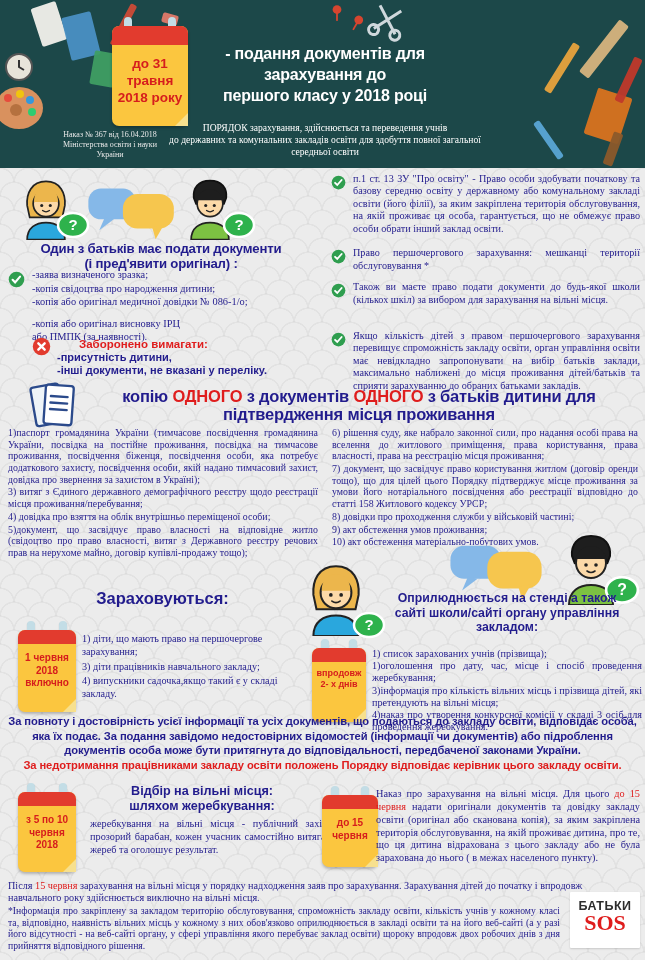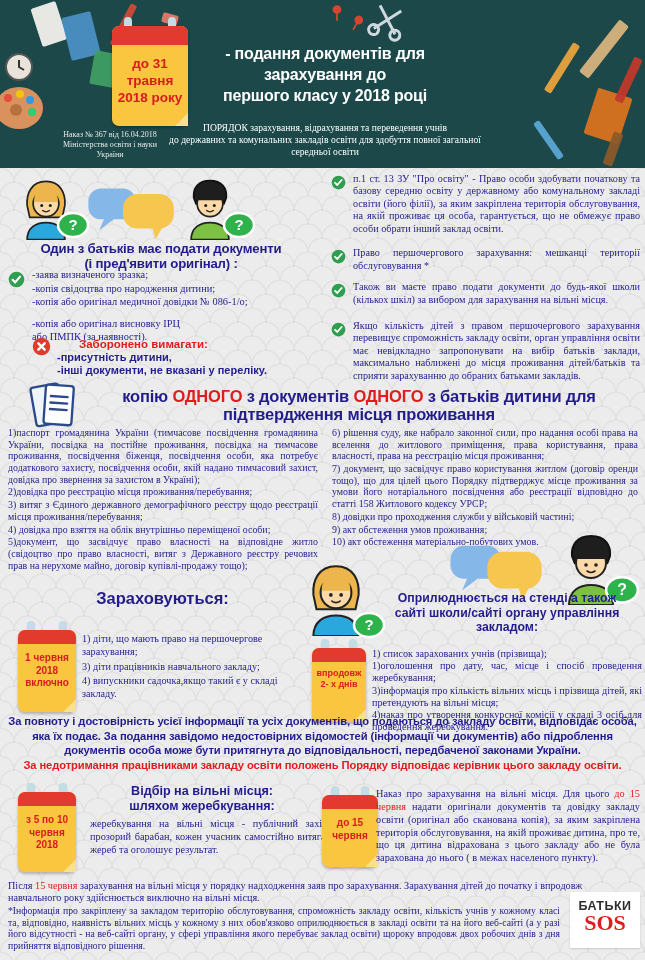--- a/index.html
+++ b/index.html
@@ -143,21 +143,21 @@
       <div class="band"></div>
       <div class="fold"></div>
       <div class="cal-text pre">до 31
 травня
 2018 року</div>
     </div>
 
     <div class="hdr-title pre">-  подання документів для
 зарахування до
 першого класу  у 2018 році</div>
-    <div class="hdr-sub pre">ПОРЯДОК зарахування, відрахування та переведення учнів
+    <div class="hdr-sub pre">ПОРЯДОК зарахування, здійснюється та переведення учнів
 до державних та комунальних закладів освіти для здобуття повної загальної
 середньої освіти</div>
     <div class="hdr-ref pre">Наказ № 367 від 16.04.2018
 Міністерства освіти і науки
 України</div>
   </header>
 
   <div class="abs" style="left:16px;top:176px;">
     <svg viewBox="0 0 70 74" width="60" height="64">
       <path d="M35 6 C18 6 12 20 13 34 l3 14 h38 l3 -14 C58 20 52 6 35 6 Z" fill="#ecb64c" stroke="#222" stroke-width="2"></path>
@@ -255,21 +255,21 @@
     </div>
     <div class="chk-row">
       <span class="ic">
           <svg viewBox="0 0 24 24" width="15" height="15">
             <circle cx="12" cy="12" r="11" fill="#2f9e4f"></circle>
             <path d="M6.5 12.5 l3.5 3.5 l7 -8" stroke="#fff" stroke-width="3" fill="none" stroke-linecap="round"></path>
           </svg>
         </span>
       <p class="navy">Також ви маєте право подати документи до будь-якої школи (кількох шкіл) за вибором для зарахування на вільні місця.</p>
     </div>
-    <div class="chk-row" style="margin-top:14px;">
+    <div class="chk-row" style="margin-top:24px;">
       <span class="ic">
           <svg viewBox="0 0 24 24" width="15" height="15">
             <circle cx="12" cy="12" r="11" fill="#2f9e4f"></circle>
             <path d="M6.5 12.5 l3.5 3.5 l7 -8" stroke="#fff" stroke-width="3" fill="none" stroke-linecap="round"></path>
           </svg>
         </span>
       <p class="navy">Якщо кількість дітей з правом першочергового зарахування перевищує спроможність закладу освіти, орган управління освіти має невідкладно запропонувати на вибір батьків заклади, максимально наближені до місця проживання дітей/батьків та сприяти зарахуванню до обраних батьками закладів.</p>
     </div>
   </div>
 
@@ -284,21 +284,20 @@
         <line x1="30" y1="27" x2="48" y2="27" stroke="#2b4a8b" stroke-width="2.5" stroke-linecap="round"></line>
         <line x1="30" y1="34" x2="48" y2="34" stroke="#2b4a8b" stroke-width="2.5" stroke-linecap="round"></line>
       </g>
     </svg>
   </div>
   <h2 class="secB-head pre" style="margin:8px;"><span class="navy">копію </span><span class="red">ОДНОГО</span><span class="navy"> з документів </span><span class="red">ОДНОГО</span><span class="navy"> з батьків дитини для
 підтвердження місця проживання</span></h2>
 
   <div class="colC colC-l navy">
       <div class="dense-item">1)паспорт громадянина України (тимчасове посвідчення громадянина України, посвідка на постійне проживання, посвідка на тимчасове проживання, посвідчення біженця, посвідчення особи, яка потребує додаткового захисту, посвідчення особи, якій надано тимчасовий захист, довідка про звернення за захистом в Україні);</div>
-      <div class="dense-item">2)довідка про реєстрацію місця проживання/перебування;</div>
       <div class="dense-item">3) витяг з Єдиного державного демографічного реєстру щодо реєстрації місця проживання/перебування;</div>
       <div class="dense-item">4) довідка про взяття на облік внутрішньо переміщеної особи;</div>
       <div class="dense-item">5)документ, що засвідчує право власності на відповідне житло (свідоцтво про право власності, витяг з Державного реєстру речових прав на нерухоме майно, договір купівлі-продажу тощо);</div>
     </div>
   <div class="colC colC-r navy">
       <div class="dense-item">6) рішення суду, яке набрало законної сили, про надання особі права на вселення до житлового приміщення, права користування, права власності, права на реєстрацію місця проживання;</div>
       <div class="dense-item">7) документ, що засвідчує право користування житлом (договір оренди тощо), що для цілей цього Порядку підтверджує місце проживання за умови його нотаріального посвідчення або реєстрації відповідно до статті 158 Житлового кодексу УРСР;</div>
       <div class="dense-item">8) довідки про проходження служби у військовій частині;</div>
       <div class="dense-item">9) акт обстеження умов проживання;</div>
       <div class="dense-item">10) акт обстеження матеріально-побутових умов.</div>

